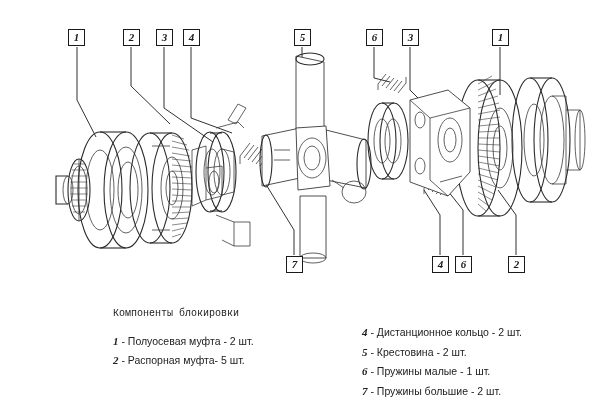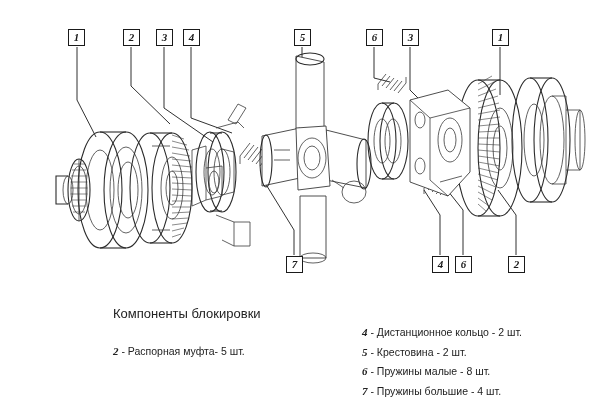--- a/index.html
+++ b/index.html
@@ -56,23 +56,24 @@
     left: 113px;
     top: 6px;
     width: 240px;
   }
   #legend-right {
     left: 362px;
     top: 25px;
     width: 235px;
   }
   .legend-title {
-    font-size: 13px;
+    font-size: 10px;
     color: #222222;
-    margin-bottom: 18px;
+    margin-bottom: 8px;
+    font-family: Liberation Mono, monospace;
   }
   .legend-item {
     white-space: nowrap;
   }
   .legend-num {
     font-weight: bold;
     font-style: italic;
     font-family: "Liberation Serif", serif;
     font-size: 11px;
   }
@@ -328,38 +329,42 @@
   <div class="callout" style="left:492px; top:29px;">1</div>
   <div class="callout" style="left:286px; top:256px;">7</div>
   <div class="callout" style="left:432px; top:256px;">4</div>
   <div class="callout" style="left:455px; top:256px;">6</div>
   <div class="callout" style="left:508px; top:256px;">2</div>
 
   <div id="legend">
     <div class="legend-col" id="legend-left">
       <div class="legend-title">Компоненты блокировки</div>
       <div class="legend-item">
+        <span class="legend-num">1</span>
+        <span>- Полуосевая муфта - 2 шт.</span>
+      </div>
+      <div class="legend-item">
         <span class="legend-num">2</span>
         <span>- Распорная муфта- 5 шт.</span>
       </div>
     </div>
 
     <div class="legend-col" id="legend-right">
       <div class="legend-item">
         <span class="legend-num">4</span>
         <span>- Дистанционное кольцо - 2 шт.</span>
       </div>
       <div class="legend-item">
         <span class="legend-num">5</span>
         <span>- Крестовина - 2 шт.</span>
       </div>
       <div class="legend-item">
         <span class="legend-num">6</span>
-        <span>- Пружины малые - 8 шт.</span>
+        <span>- Пружины малые - 1 шт.</span>
       </div>
       <div class="legend-item">
         <span class="legend-num">7</span>
-        <span>- Пружины большие - 4 шт.</span>
+        <span>- Пружины большие - 2 шт.</span>
       </div>
     </div>
   </div>
 
 </div>
 
 </body></html>

